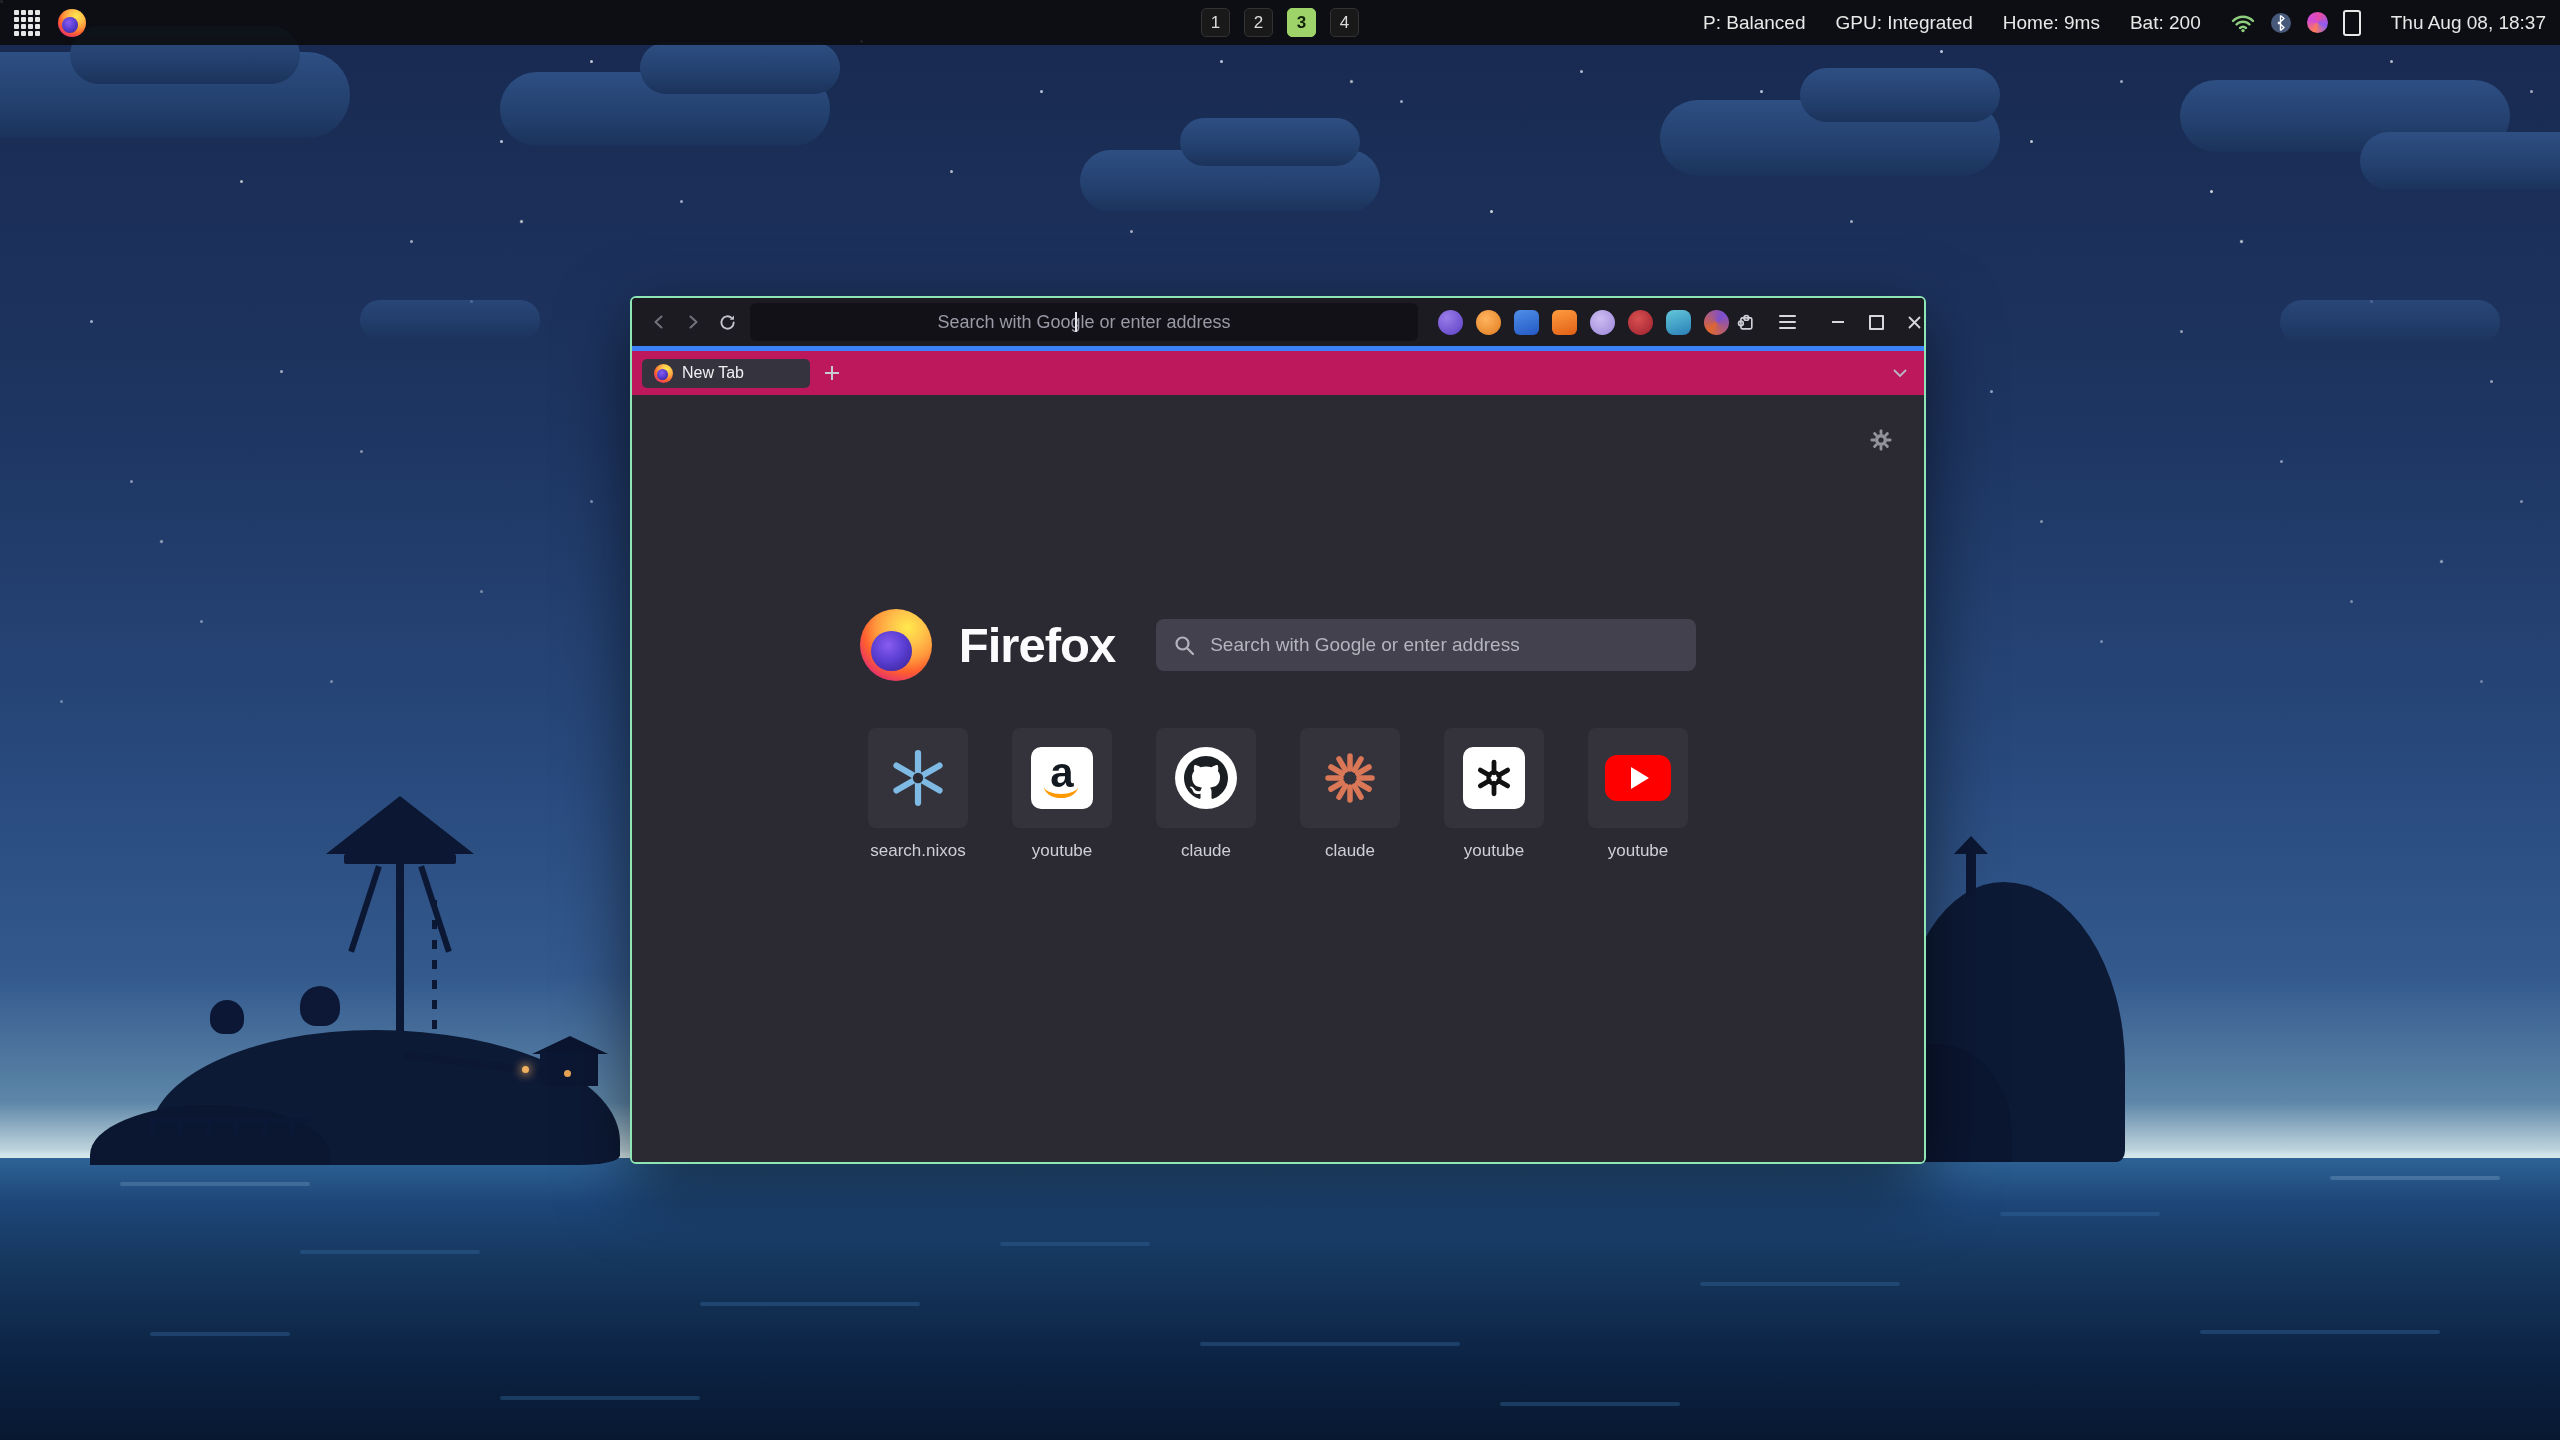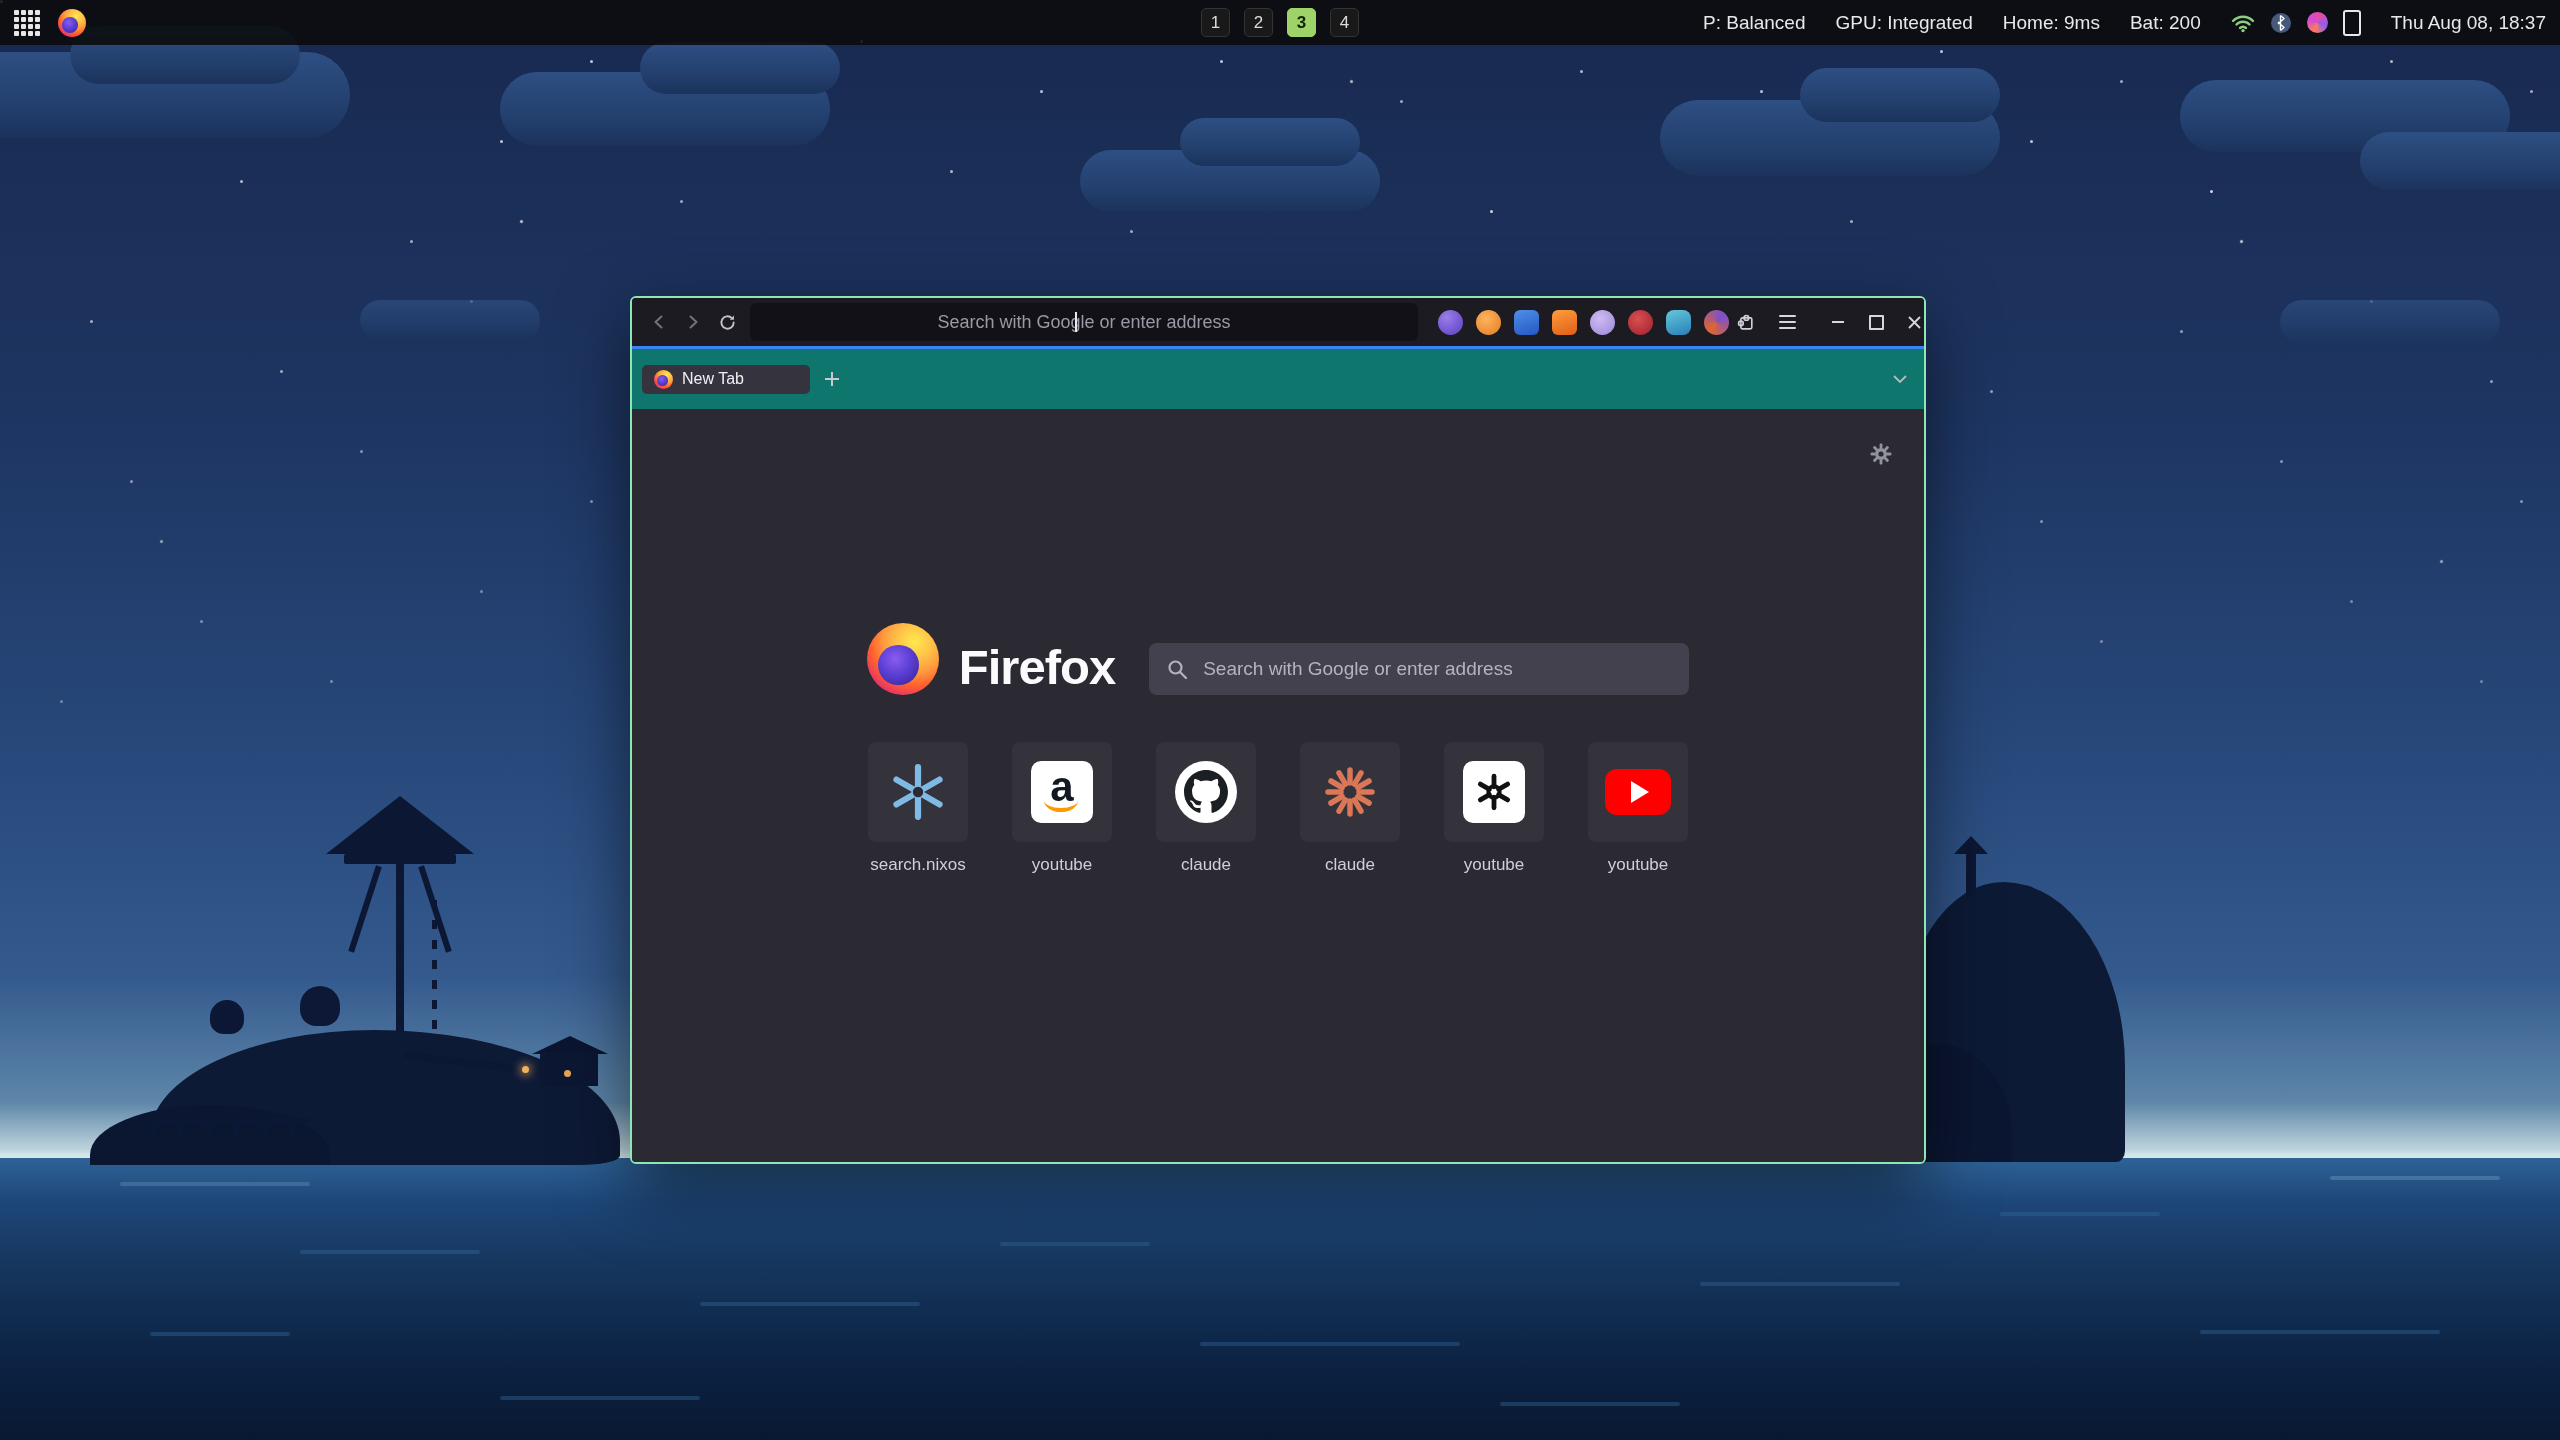--- a/index.html
+++ b/index.html
@@ -131,34 +131,34 @@
   .e8{background:conic-gradient(from 40deg,#7a4fd0,#e0662e,#7a4fd0);}
   .toolbar-end{margin-left:auto;display:flex;align-items:center;gap:10px;}
   .tool-ic{width:32px;height:32px;display:flex;align-items:center;justify-content:center;flex:none;}
   .hamburger{display:flex;flex-direction:column;gap:4px;}
   .hamburger span{width:17px;height:2px;background:#d7d7dc;border-radius:1px;}
   .win-controls{display:flex;align-items:center;gap:8px;margin-left:10px;}
   .wc{width:30px;height:30px;display:flex;align-items:center;justify-content:center;}
   .min-bar{width:12px;height:2px;background:#d7d7dc;}
   .max-box{width:11px;height:11px;border:2px solid #d7d7dc;border-radius:1px;}
 
-  .tabstrip{height:36px;flex:none;background:#0f766e;border-top:3px solid #3b82f6;
-    display:flex;align-items:center;padding:12px 10px;}
+  .tabstrip{height:36px;flex:none;background:#be185d;border-top:5px solid #3b82f6;
+    display:flex;align-items:center;padding:4px 10px;}
   .tab{width:168px;height:29px;background:#35343e;border-radius:5px;display:flex;align-items:center;
     gap:9px;padding:0 12px;box-sizing:border-box;}
   .tab-title{color:#f0f0f4;font-size:16px;white-space:nowrap;overflow:hidden;}
   .newtab-btn{width:28px;height:28px;margin-left:8px;display:flex;align-items:center;justify-content:center;position:relative;}
   .newtab-btn::before,.newtab-btn::after{content:"";position:absolute;background:#c9c9d0;}
   .newtab-btn::before{width:14px;height:2px;}
   .newtab-btn::after{width:2px;height:14px;}
   .tab-overflow{margin-left:auto;width:28px;height:28px;display:flex;align-items:center;justify-content:center;}
 
   .content{position:relative;flex:1;background:#2b2a33;}
   .gear-btn{position:absolute;right:28px;top:30px;width:30px;height:30px;display:flex;align-items:center;justify-content:center;}
-  .hero{position:absolute;left:0;right:0;top:214px;display:flex;align-items:flex-end;justify-content:center;gap:20px;}
+  .hero{position:absolute;left:0;right:0;top:214px;display:flex;align-items:center;justify-content:center;gap:27px;}
   .wordmark{font-size:49px;font-weight:bold;color:#fbfbfe;letter-spacing:-1px;}
   .nt-search{width:540px;height:52px;background:#42414d;border-radius:8px;display:flex;align-items:center;
     gap:13px;padding:0 18px;box-sizing:border-box;margin-left:14px;}
   .nt-search input{flex:1;background:transparent;border:none;outline:none;color:#e0e0e6;font-size:19px;
     font-family:"Liberation Sans",sans-serif;}
   .nt-search input::placeholder{color:#b4b4bf;}
   .tiles{position:absolute;left:0;right:0;top:333px;display:flex;justify-content:center;gap:44px;}
   .tile-wrap{width:100px;display:flex;flex-direction:column;align-items:center;gap:13px;}
   .tile{width:100px;height:100px;background:#34333c;border-radius:8px;display:flex;align-items:center;justify-content:center;}
   .tile-label{font-size:17px;color:#cfcfd8;white-space:nowrap;}

